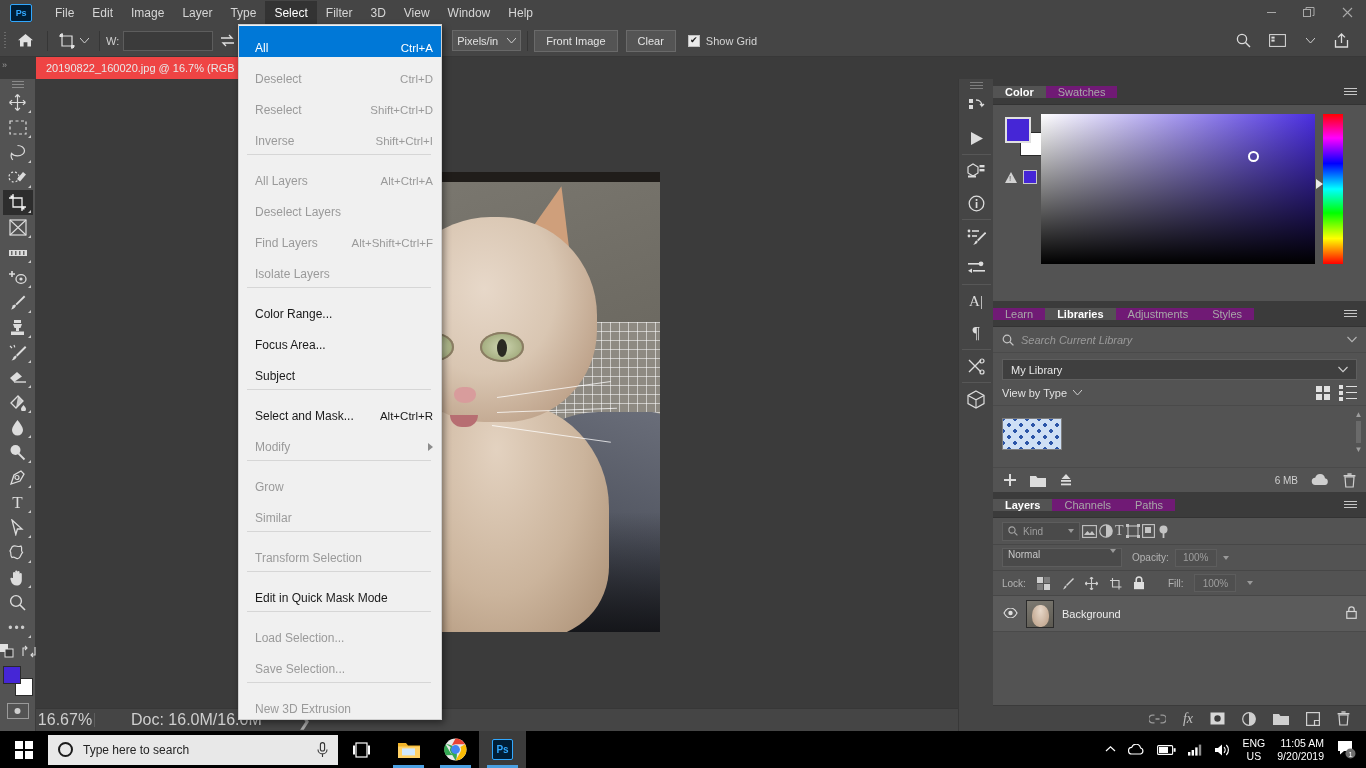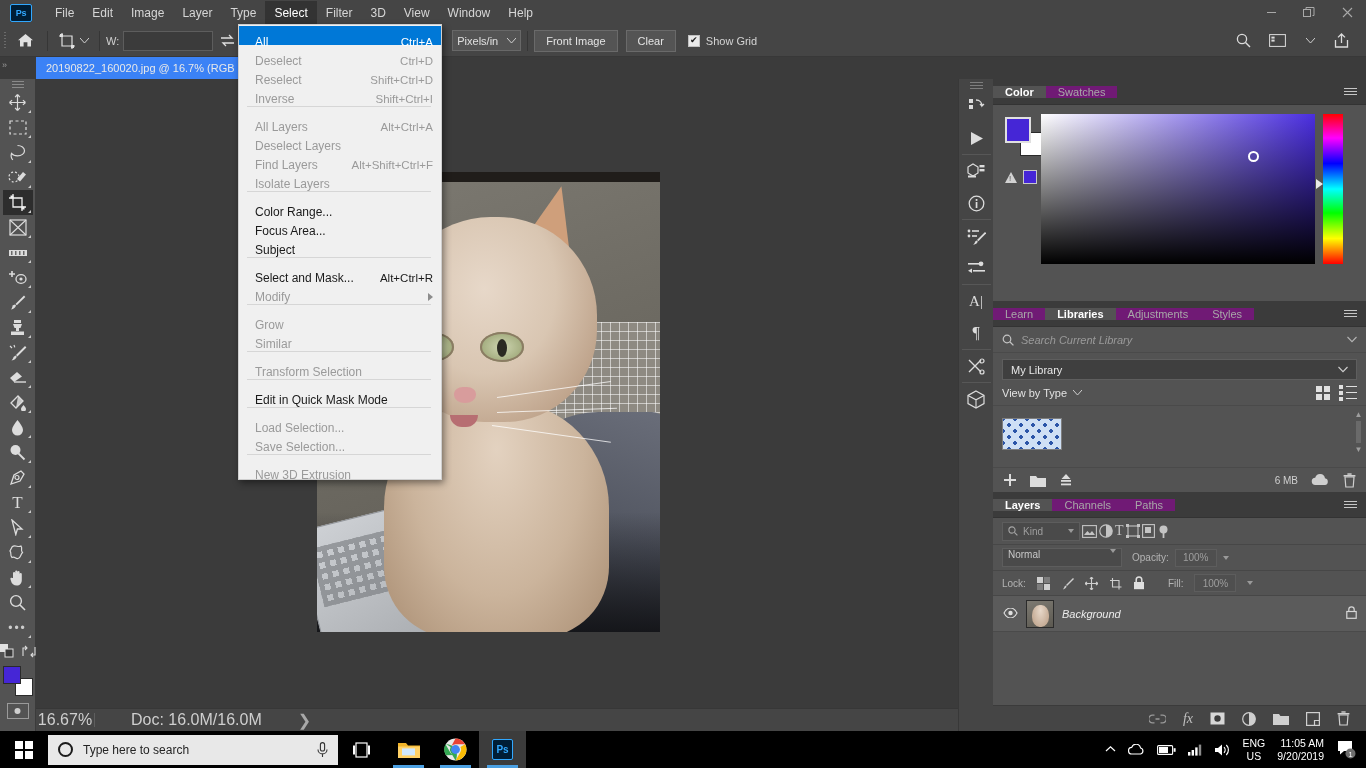--- a/index.html
+++ b/index.html
@@ -80,21 +80,21 @@
   .doctab-row {
     position: absolute; top: 57px; left: 0; width: 1366px; height: 22px;
     background: #3b3b3b;
   }
   .collapse-arrows {
     position: absolute; left: 2px; top: 60px; font-size: 9px; color: #9a9a9a;
     letter-spacing: -1px;
   }
   .doctab {
     position: absolute; left: 36px; top: 57px; height: 22px;
-    background: #3b82f6; color: #e8e8e8; font-size: 11px;
+    background: #ef4444; color: #e8e8e8; font-size: 11px;
     display: flex; align-items: center; padding: 0 10px;
     border-right: 1px solid #333;
   }
 
   
   .toolbar {
     position: absolute; left: 0; top: 79px; width: 36px; height: 652px;
     background: #535353; border-right: 1px solid #3b3b3b;
     display: flex; flex-direction: column; align-items: center;
   }
@@ -363,21 +363,21 @@
     display:flex; align-items:center; height:36px; padding:0 9px; gap:8px;
     background:#5b5b5b; border-bottom:1px solid #4a4a4a;
   }
   .eye-ic { width:16px; color:#e0e0e0; font-size:11px; text-align:center; }
   .layer-thumb {
     width:28px;height:28px;border:1px solid #2b2b2b; overflow:hidden; position:relative;
     background: linear-gradient(160deg,#7d7a72,#5c5951);
   }
   .layer-thumb .m { position:absolute; left:5px; top:4px; width:17px; height:22px;
     background: radial-gradient(ellipse at 50% 25%, #e7d8c9, #b99c83); border-radius:45%; }
-  .layer-name { flex:1; font-size:11px; font-style:italic; color:#ececec; }
+  .layer-name { flex:1; font-size:11px; color:#ececec; }
   .layers-empty { height: 145px; }
   .lay-footer {
     position:absolute; bottom:0; left:0; width:373px; height:26px;
     display:flex; align-items:center; justify-content:flex-end; gap:17px;
     padding-right:16px; background:#454545; border-top:1px solid #3b3b3b; color:#b9b9b9;
   }
 
   
   .taskbar {
     position: absolute; left: 0; bottom: 0; width: 1366px; height: 37px;
@@ -405,21 +405,21 @@
   .notif { position:relative; width:22px; height:22px; }
 
   
   .dropdown {
     position: absolute; left: 238px; top: 24px; width: 204px;
     background: #f0f0f0; border: 1px solid #cfcfcf;
     box-shadow: 2px 3px 7px rgba(0,0,0,.45); padding: 1px 0;
     z-index: 50;
   }
   .mrow {
-    display: flex; align-items: center; height: 19px; padding: 13px 8px 0 16px;
+    display: flex; align-items: center; height: 31px; padding: 13px 8px 0 16px;
     font-size: 12px; color: #1a1a1a; position: relative;
   }
   .mrow.dim { color: #9a9a9a; }
   .mrow.hl { background: #0078d7; color: #ffffff; }
   .mrow .sc { margin-left: auto; font-size: 11.5px; }
   .mrow.hl .sc { color: #ffffff; }
   .mrow .arrow {
     margin-left: auto; width:0;height:0;
     border-top:4px solid transparent;border-bottom:4px solid transparent;border-left:5px solid #8c8c8c;
   }

